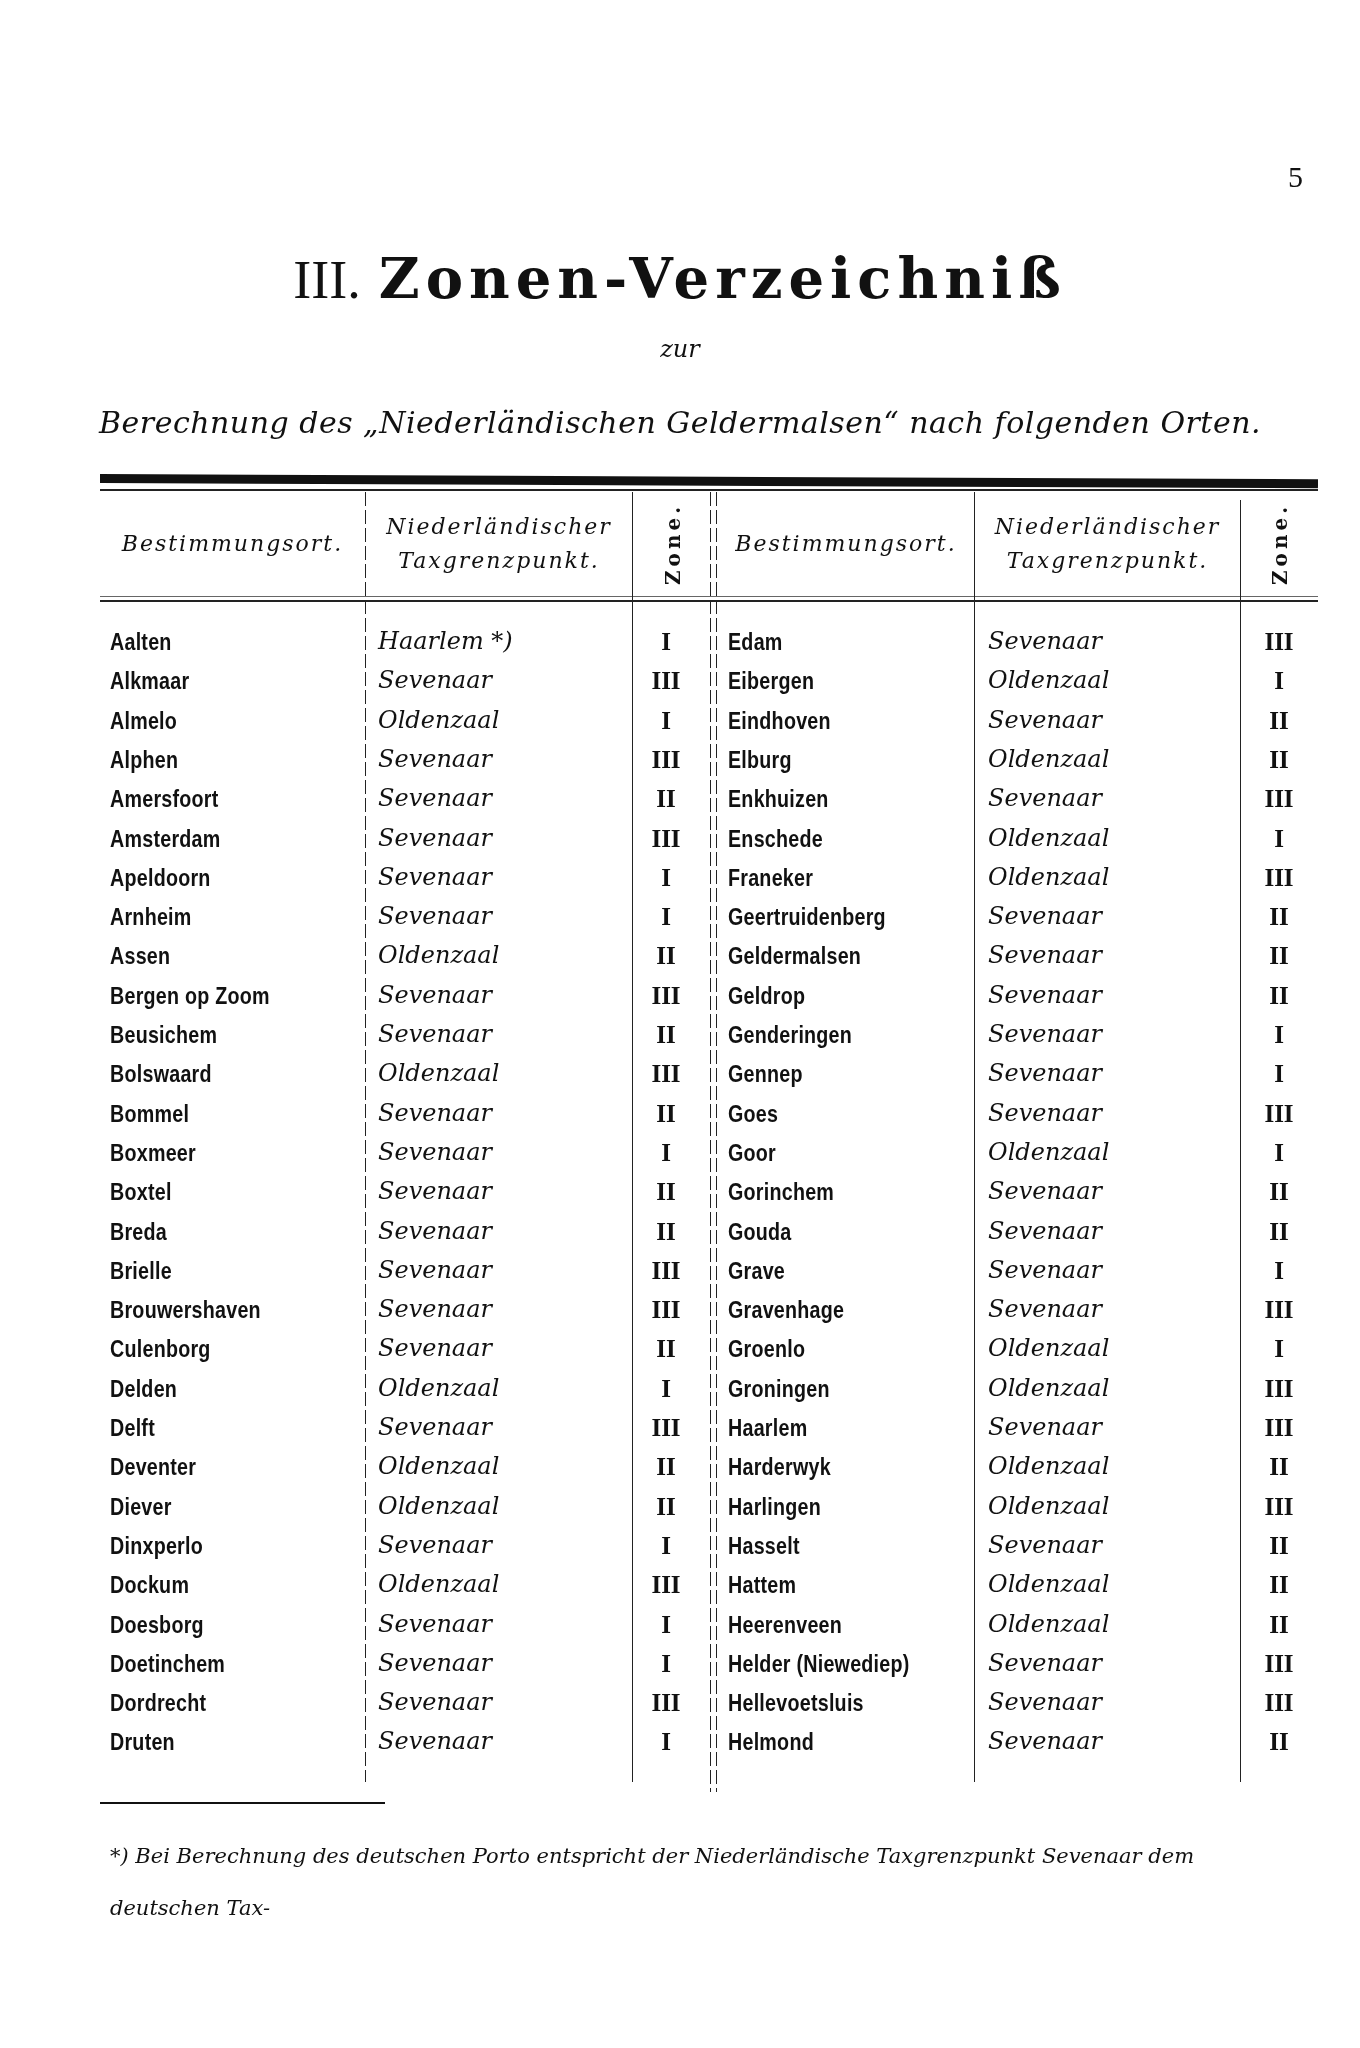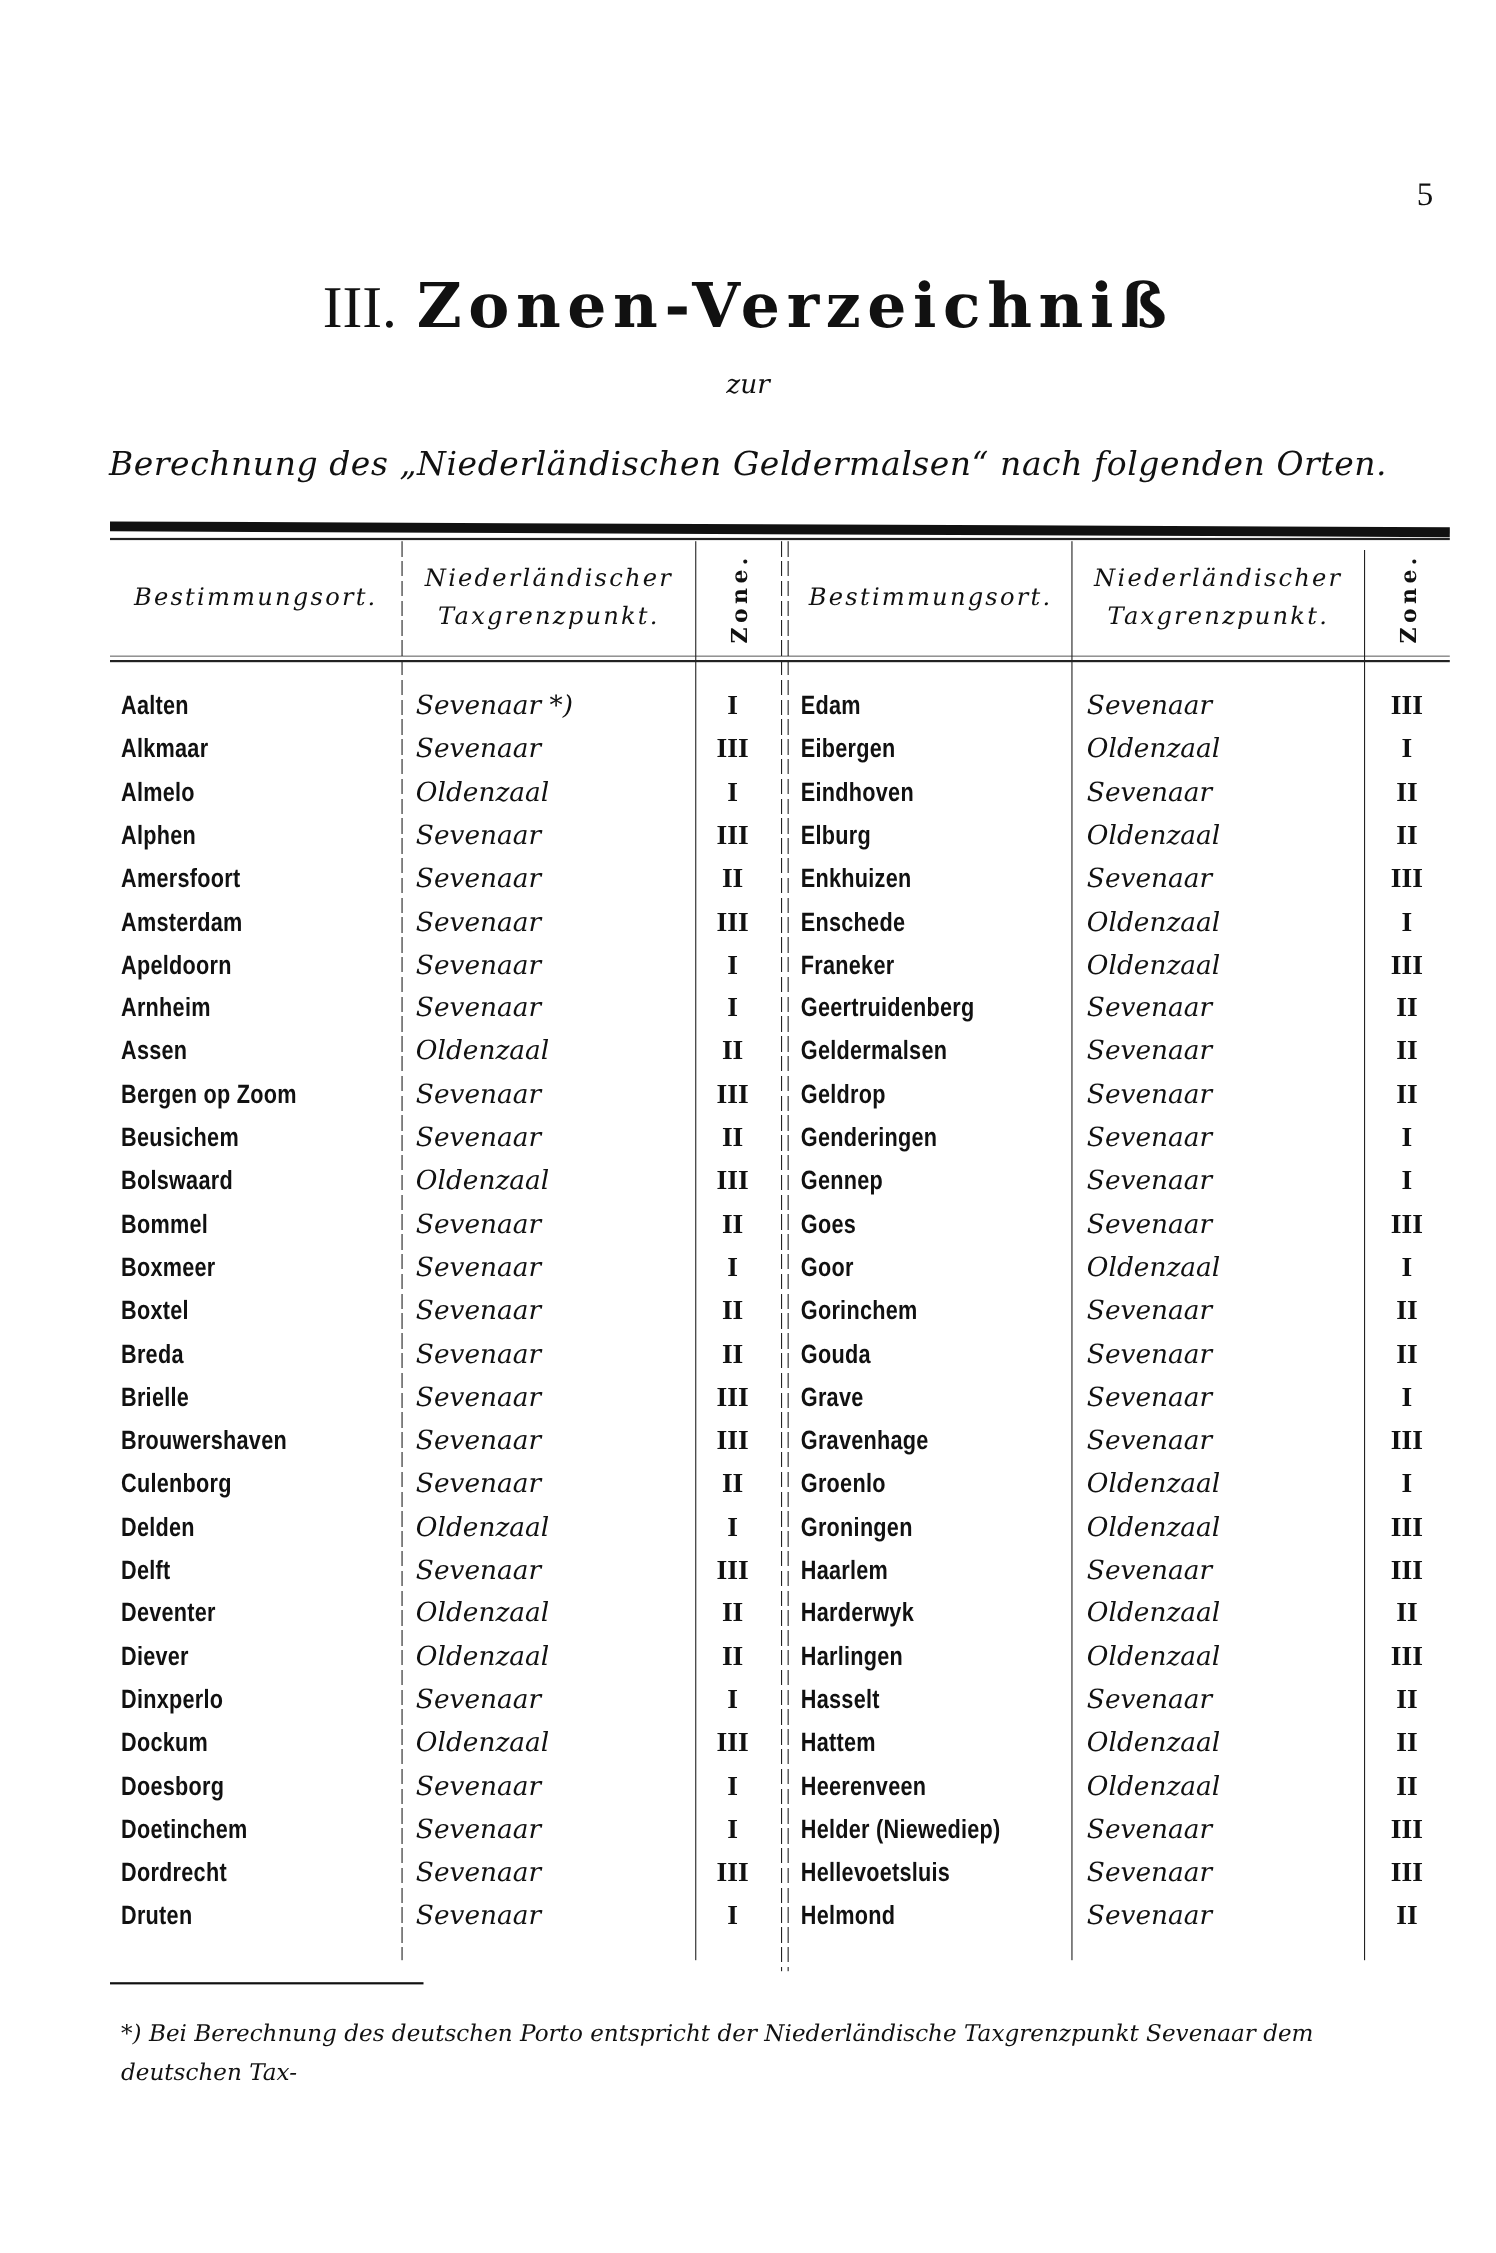--- a/index.html
+++ b/index.html
@@ -21,21 +21,21 @@
 
   .hdr { position: absolute; top: 492px; height: 104px; display: flex; align-items: center; justify-content: center; text-align: center; font-family: "DejaVu Serif", serif; font-style: italic; font-size: 22px; line-height: 34px; letter-spacing: 2px; }
   .hdr.zone { writing-mode: vertical-rl; transform: rotate(180deg); font-size: 20px; letter-spacing: 4px; font-weight: bold; font-style: normal; }
 
   .cell { position: absolute; height: 39.3px; line-height: 39.3px; font-size: 25px; white-space: nowrap; }
   .place { font-family: "Liberation Sans", sans-serif; font-weight: bold; font-size: 24px; transform: scaleX(0.82); transform-origin: left; letter-spacing: 0.3px; }
   .border { font-family: "DejaVu Serif", serif; font-style: italic; font-size: 24px; }
   .zone-val { font-family: "Liberation Serif", serif; font-weight: bold; font-size: 25px; text-align: center; }
 
   #fn-rule { left: 100px; top: 1802px; width: 285px; height: 2px; background: #111; }
-  #footnote { left: 110px; top: 1830px; width: 1200px; font-size: 21px; line-height: 36px; font-family: "DejaVu Serif", serif; font-style: italic; }
+  #footnote { left: 110px; top: 1830px; width: 1200px; font-size: 21px; line-height: 52px; font-family: "DejaVu Serif", serif; font-style: italic; }
   #footnote .l2 { padding-left: 22px; display: block; }
 </style>
 </head>
 <body>
 
 <div class="abs" id="page-number">5</div>
 
 <div class="abs" id="title">
   <span class="roman">III.</span><span>Zonen-Verzeichniß</span>
 </div>
@@ -70,21 +70,21 @@
 <div class="hdr" style="left:975px; width:265px; flex-direction:column;">
   <span>Niederländischer</span>
   <span>Taxgrenzpunkt.</span>
 </div>
 <div class="hdr zone" style="left:1250px; width:60px;">
   <span>Zone.</span>
 </div>
 
 <div id="rows">
     <div class="cell place" style="left: 110px; top: 622px;">Aalten</div>
-    <div class="cell border" style="left: 378px; top: 622px;">Sevenaar *)</div>
+    <div class="cell border" style="left: 378px; top: 622px;">Haarlem *)</div>
     <div class="cell zone-val" style="left: 636px; top: 622px; width: 60px;">I</div>
     <div class="cell place" style="left: 110px; top: 661.3px;">Alkmaar</div>
     <div class="cell border" style="left: 378px; top: 661.3px;">Sevenaar</div>
     <div class="cell zone-val" style="left: 636px; top: 661.3px; width: 60px;">III</div>
     <div class="cell place" style="left: 110px; top: 700.6px;">Almelo</div>
     <div class="cell border" style="left: 378px; top: 700.6px;">Oldenzaal</div>
     <div class="cell zone-val" style="left: 636px; top: 700.6px; width: 60px;">I</div>
     <div class="cell place" style="left: 110px; top: 739.9px;">Alphen</div>
     <div class="cell border" style="left: 378px; top: 739.9px;">Sevenaar</div>
     <div class="cell zone-val" style="left: 636px; top: 739.9px; width: 60px;">III</div>

